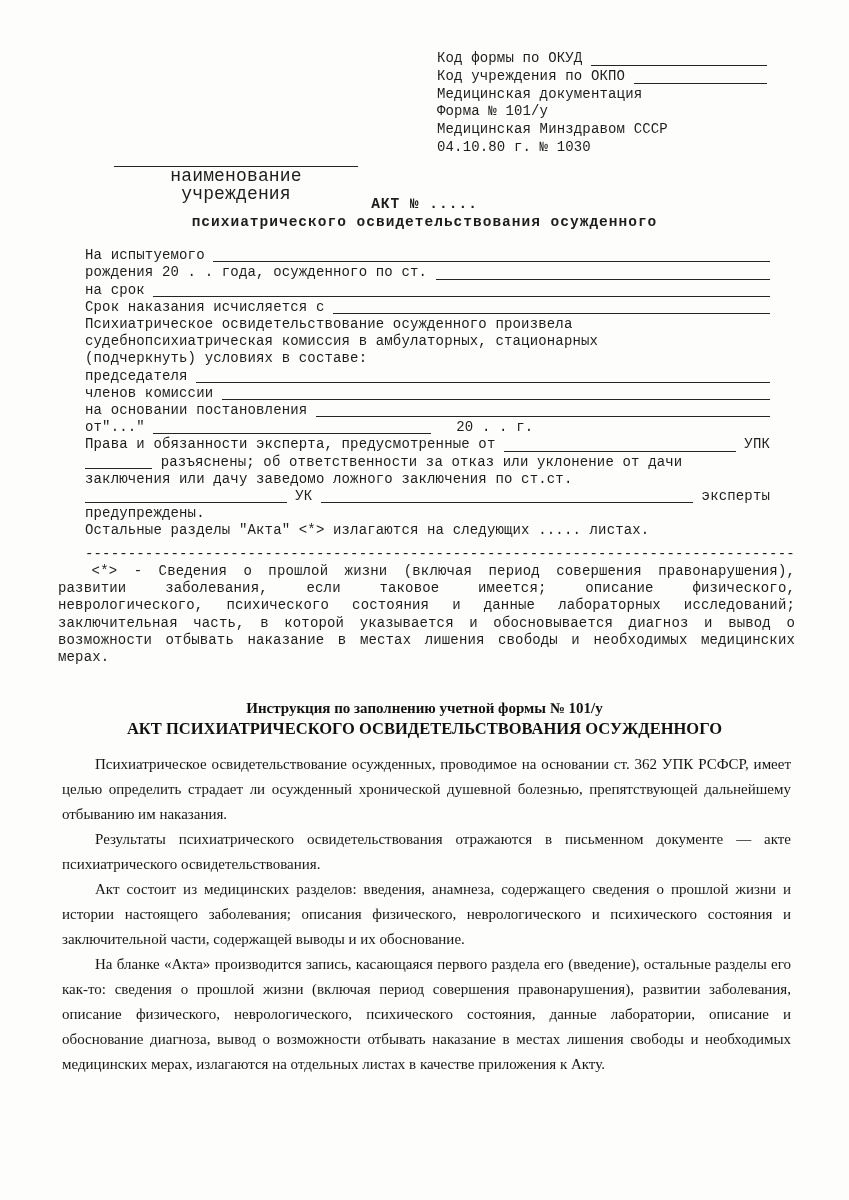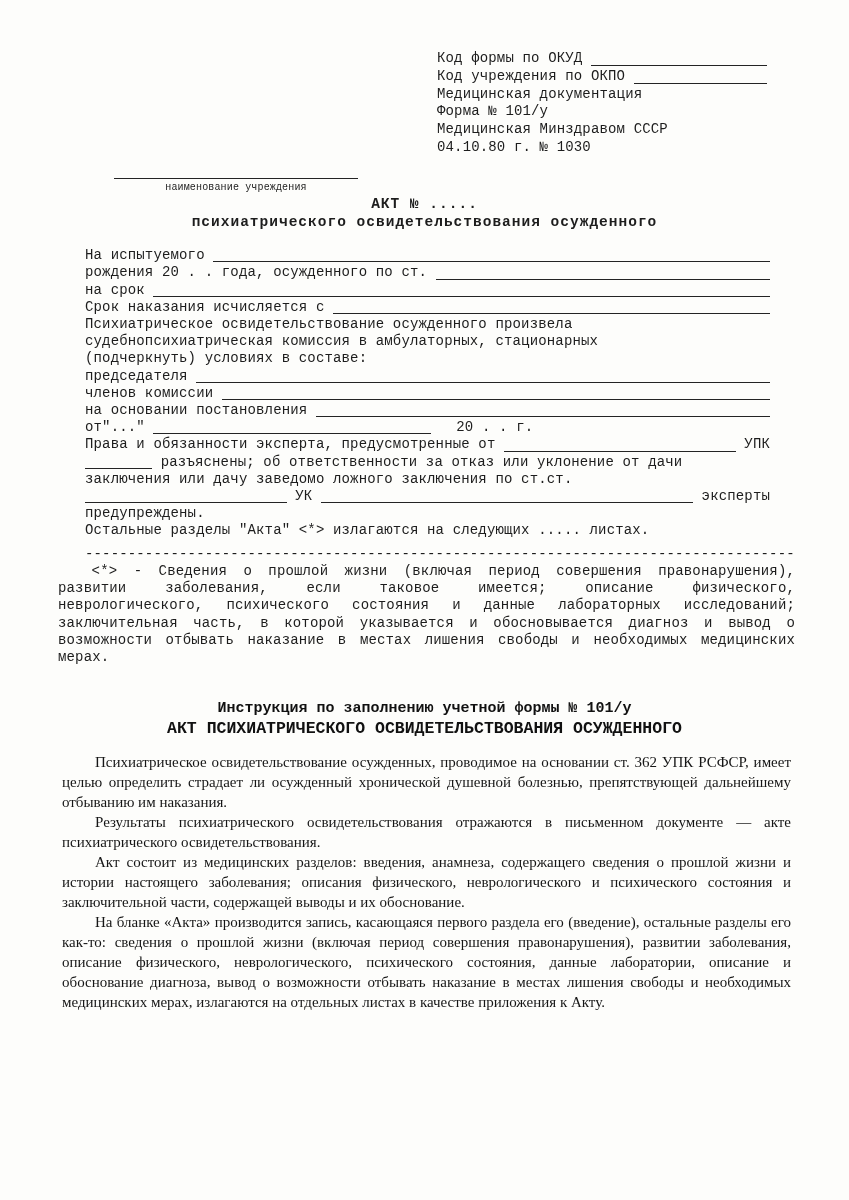--- a/index.html
+++ b/index.html
@@ -11,21 +11,21 @@
   
   .header-right{
     position:absolute;top:50px;left:437px;width:330px;
     font-size:14px;line-height:17.8px;letter-spacing:.15px;
   }
   .code-line{display:flex;}
   .code-line .lbl{white-space:pre;}
   .blank{border-bottom:1.4px solid #242424;margin-bottom:2px;}
   .blank.fill{flex:1 1 auto;}
   .doc-meta{}
-  .header-left{position:absolute;top:164px;left:114px;width:244px;font-size:10px;}
+  .header-left{position:absolute;top:152px;left:114px;width:244px;font-size:18px;}
   .header-left .rule{height:14px;border-bottom:1.4px solid #242424;}
   .header-left .caption{text-align:center;line-height:18px;letter-spacing:.15px;}
   
   .title{margin-top:196px;text-align:center;font-weight:700;font-size:14.5px;
          line-height:17.6px;letter-spacing:1px;}
   
   .form-area{margin:16px 79px 0 85px;font-size:14px;line-height:17.2px;letter-spacing:.15px;}
   .form-line{display:flex;}
   .form-line .seg{white-space:pre;}
   .form-line .blank{display:inline-block;}
@@ -35,27 +35,27 @@
   .footnote{margin:0 54px 0 58px;font-size:14px;line-height:17.3px;letter-spacing:.15px;}
   .fn-line{text-align:justify;text-align-last:justify;}
   .fn-line.indent{text-indent:4ch;}
   .fn-line.last{text-align-last:left;}
   
   .typo-note{
     margin:14px 0 0 485px;width:298px;text-align:center;
     font-family:"Liberation Serif","DejaVu Serif",serif;
     font-weight:700;font-size:15px;line-height:18.6px;color:#161616;
   }
-  .instr-head{font-family:Liberation Mono, monospace;color:#111;text-align:center;}
+  .instr-head{font-family:Liberation Serif, serif;color:#111;text-align:center;}
   .instr-sub{margin-top:34px;font-weight:700;font-size:15px;line-height:17px;}
   .instr-title{margin-top:2px;font-weight:700;font-size:16.5px;line-height:20px;}
   .paras{
     margin:13px 58px 12px 62px;
     font-family:"Liberation Serif","DejaVu Serif",serif;
-    font-size:15px;line-height:20px;color:#161616;text-align:justify;
+    font-size:15px;line-height:25px;color:#161616;text-align:justify;
   }
   .para{text-indent:33px;}
 </style>
 </head>
 <body>
 
 <div class="page">
 
   <div class="header-left">
     <div class="rule"></div>

